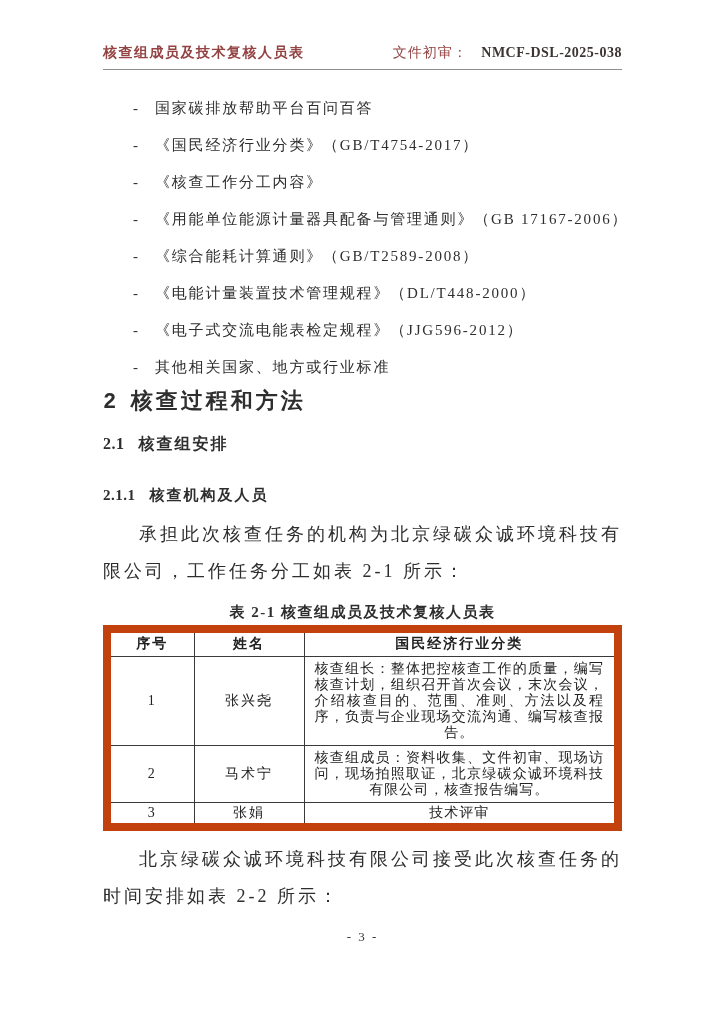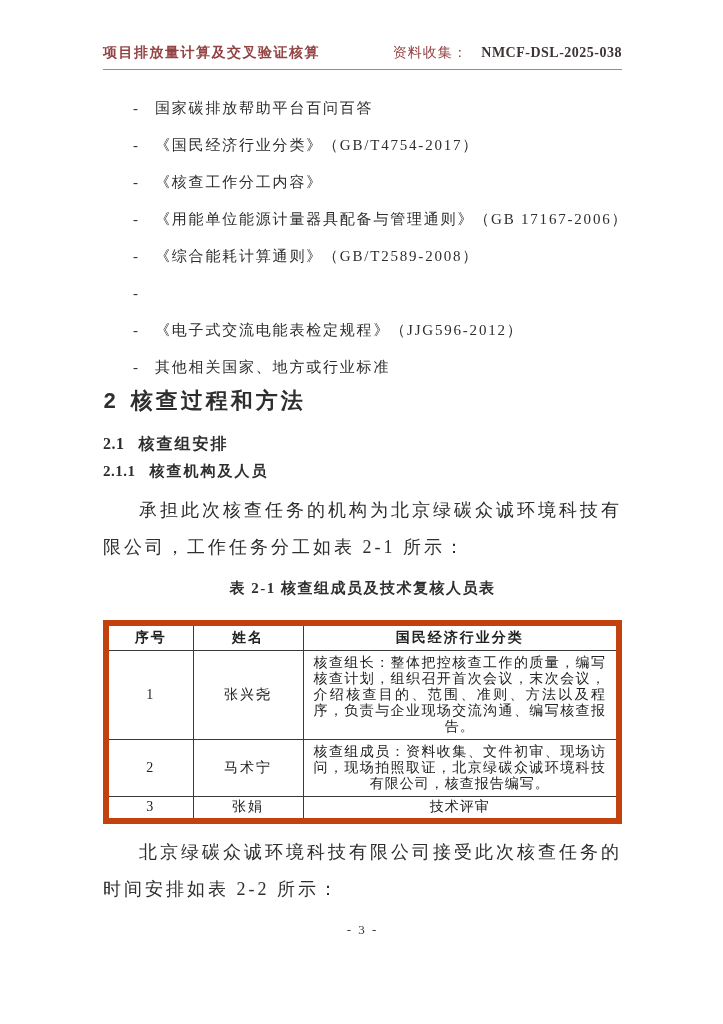--- a/index.html
+++ b/index.html
@@ -24,37 +24,37 @@
   .ref-list { margin-top: 20px; }
   .ref-item {
     display: flex; align-items: baseline; height: 37px; line-height: 37px;
     font-size: 15px; letter-spacing: 1.8px; white-space: nowrap;
   }
   .ref-dash { width: 22px; padding-left: 30px; box-sizing: content-box; flex: none; }
 
   
   .h-l1 { margin-top: 4px; font-size: 22px; font-weight: bold; line-height: 26px; letter-spacing: 3px; font-family: Liberation Mono, monospace; }
   .h-l2 { margin-top: 16px; font-size: 16px; font-weight: bold; line-height: 24px; letter-spacing: 2px; }
-  .h-l3 { margin-top: 4px; font-size: 15px; font-weight: bold; line-height: 22px; letter-spacing: 2px; }
+  .h-l3 { margin-top: 28px; font-size: 15px; font-weight: bold; line-height: 22px; letter-spacing: 2px; }
   .h-num { letter-spacing: 0.5px; margin-right: 14px; }
 
   
   .para {
     margin-top: 10px; font-size: 18px; line-height: 37px;
     letter-spacing: 3px; text-indent: 2em; text-align: justify;
   }
 
   
   .tbl-caption {
     margin-top: 10px; text-align: center; font-weight: bold;
     font-size: 15px; line-height: 24px; letter-spacing: 1.5px;
   }
   table.roster {
-    margin-top: 20px; width: 100%; border-collapse: collapse;
-    border: 6px solid #c2410c; table-layout: fixed;
+    margin-top: 1px; width: 100%; border-collapse: collapse;
+    border: 8px solid #c2410c; table-layout: fixed;
   }
   table.roster th, table.roster td {
     border: 1px solid #3a3a3a; vertical-align: middle;
     font-size: 14px; color: #222;
   }
   col.c-no  { width: 87px; }
   col.c-name{ width: 110px; }
   table.roster th {
     height: 27px; font-weight: bold; text-align: center; letter-spacing: 2px;
   }
@@ -68,23 +68,23 @@
 
   
   .page-footer { margin-top: 14px; text-align: center; font-size: 13px; color: #333; letter-spacing: 2px; }
 </style>
 </head>
 <body>
 
 <div class="page">
 
   <div class="doc-header">
-    <span class="company-name">项目排放量计算及交叉验证核算</span>
+    <span class="company-name">核查组成员及技术复核人员表</span>
     <span class="archive">
-      <span class="archive-label">资料收集：</span>
+      <span class="archive-label">文件初审：</span>
       <span class="archive-no">NMCF-DSL-2025-038</span>
     </span>
   </div>
 
   <div class="ref-list">
     <div class="ref-item">
       <span class="ref-dash">-</span>
       <span>国家碳排放帮助平台百问百答</span>
     </div>
     <div class="ref-item">
@@ -98,20 +98,21 @@
     <div class="ref-item">
       <span class="ref-dash">-</span>
       <span>《用能单位能源计量器具配备与管理通则》（GB 17167-2006）</span>
     </div>
     <div class="ref-item">
       <span class="ref-dash">-</span>
       <span>《综合能耗计算通则》（GB/T2589-2008）</span>
     </div>
     <div class="ref-item">
       <span class="ref-dash">-</span>
+      <span>《电能计量装置技术管理规程》（DL/T448-2000）</span>
     </div>
     <div class="ref-item">
       <span class="ref-dash">-</span>
       <span>《电子式交流电能表检定规程》（JJG596-2012）</span>
     </div>
     <div class="ref-item">
       <span class="ref-dash">-</span>
       <span>其他相关国家、地方或行业标准</span>
     </div>
   </div>

